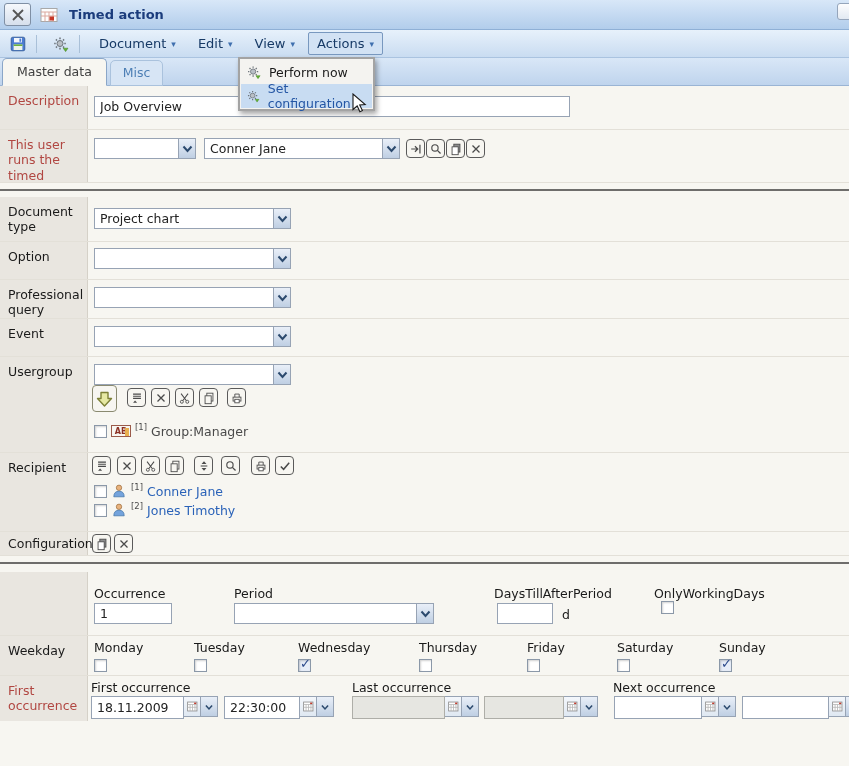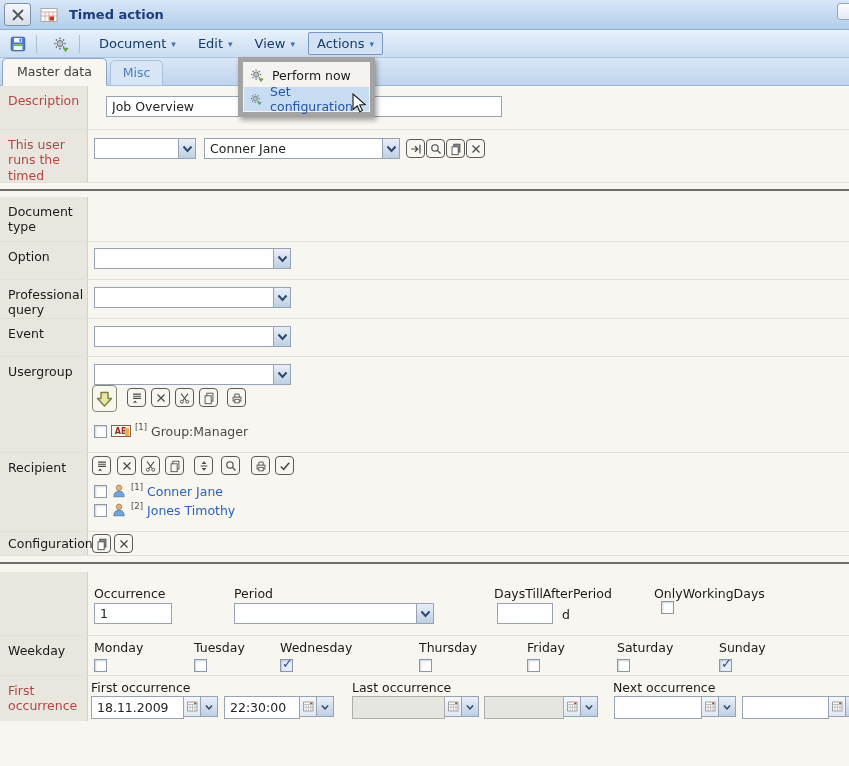--- a/index.html
+++ b/index.html
@@ -56,21 +56,21 @@
   .flabel{position:absolute;font-size:12.5px;color:#1a1a1a;white-space:nowrap}
   .dgrp{position:absolute;display:flex}
   .dfield{height:23px;border:1px solid #97a3b4;background:#fff;font:12.5px "DejaVu Sans",sans-serif;color:#222;padding:2px 5px}
   .dfield.dis{background:#e6e6e1;border-color:#aeaea8}
   .dbtn{width:17px;height:21px;border:1px solid #97a3b4;border-left:none;background:linear-gradient(#f4f7fb,#dfe8f2);display:flex;align-items:center;justify-content:center}
   .dbtn.arrbtn{background:linear-gradient(#e9eff8,#bfcfe3)}
   .day{position:absolute;top:4px;display:flex;flex-direction:column;gap:4px;align-items:flex-start}
   .dayname{font-size:12.5px;color:#1a1a1a}
 
   
-  .menu{position:absolute;left:238px;top:57px;width:137px;background:#f4f3f0;border:5px solid #a3a3a3;box-shadow:2px 3px 5px rgba(0,0,0,.35);padding:1px;z-index:50}
+  .menu{position:absolute;left:238px;top:57px;width:137px;background:#f4f3f0;border:2px solid #a3a3a3;box-shadow:2px 3px 5px rgba(0,0,0,.35);padding:1px;z-index:50}
   .mitem{height:24px;display:flex;align-items:center;gap:8px;padding:0 6px;font-size:12.5px;color:#1a1a1a}
   .mitem.hl{background:#c8dcf2;color:#2456a4}
   .cursor{position:absolute;left:352px;top:93px;z-index:60}
 
   .ic10{width:10px;height:10px}.ic12{width:13px;height:13px}.ic14{width:14px;height:14px}.ic16{width:16px;height:16px}
   svg{display:block}
 </style>
 </head>
 <body>
 
@@ -190,21 +190,21 @@
   </div>
 
   <div class="tabbar">
     <div class="tab active">Master data</div>
     <div class="tab inactive">Misc</div>
   </div>
 
   <div class="row" style="height:44px">
     <div class="lbl red">Description</div>
     <div class="cnt">
-      <input class="txt" style="left: 18px; top: 10px; width: 396px;" value="Job Overview">
+      <input class="txt" style="left: 6px; top: 10px; width: 476px;" value="Job Overview">
     </div>
   </div>
 
   <div class="row" style="height:53px">
     <div class="lbl red">This user runs the timed action</div>
     <div class="cnt">
       <div class="sel" style="left:6px;top:8px;width:102px">
         <span class="val"></span>
         <span class="arr">
             <svg class="ic12" viewBox="0 0 13 10">
@@ -243,20 +243,30 @@
     </div>
   </div>
 
 
   <div class="sepwrap" style="height:14px">
       <div class="sepline"></div>
     </div>
 
   <div class="row" style="height:45px">
     <div class="lbl">Document type</div>
+    <div class="cnt">
+      <div class="sel" style="left:6px;top:11px;width:197px">
+        <span class="val">Project chart</span>
+        <span class="arr">
+            <svg class="ic12" viewBox="0 0 13 10">
+              <use href="#i-chev"></use>
+            </svg>
+          </span>
+      </div>
+    </div>
   </div>
 
   <div class="row" style="height:38px">
     <div class="lbl">Option</div>
     <div class="cnt">
       <div class="sel" style="left:6px;top:6px;width:197px">
         <span class="val"></span>
         <span class="arr">
             <svg class="ic12" viewBox="0 0 13 10">
               <use href="#i-chev"></use>
@@ -452,21 +462,21 @@
     <div class="lbl">Weekday</div>
     <div class="cnt">
       <div class="day" style="left:6px">
           <span class="dayname">Monday</span>
           <span class="cb"></span>
         </div>
       <div class="day" style="left:106px">
           <span class="dayname">Tuesday</span>
           <span class="cb"></span>
         </div>
-      <div class="day" style="left:192px">
+      <div class="day" style="left:210px">
           <span class="dayname">Wednesday</span>
           <span class="cb checked"></span>
         </div>
       <div class="day" style="left:331px">
           <span class="dayname">Thursday</span>
           <span class="cb"></span>
         </div>
       <div class="day" style="left:439px">
           <span class="dayname">Friday</span>
           <span class="cb"></span>

